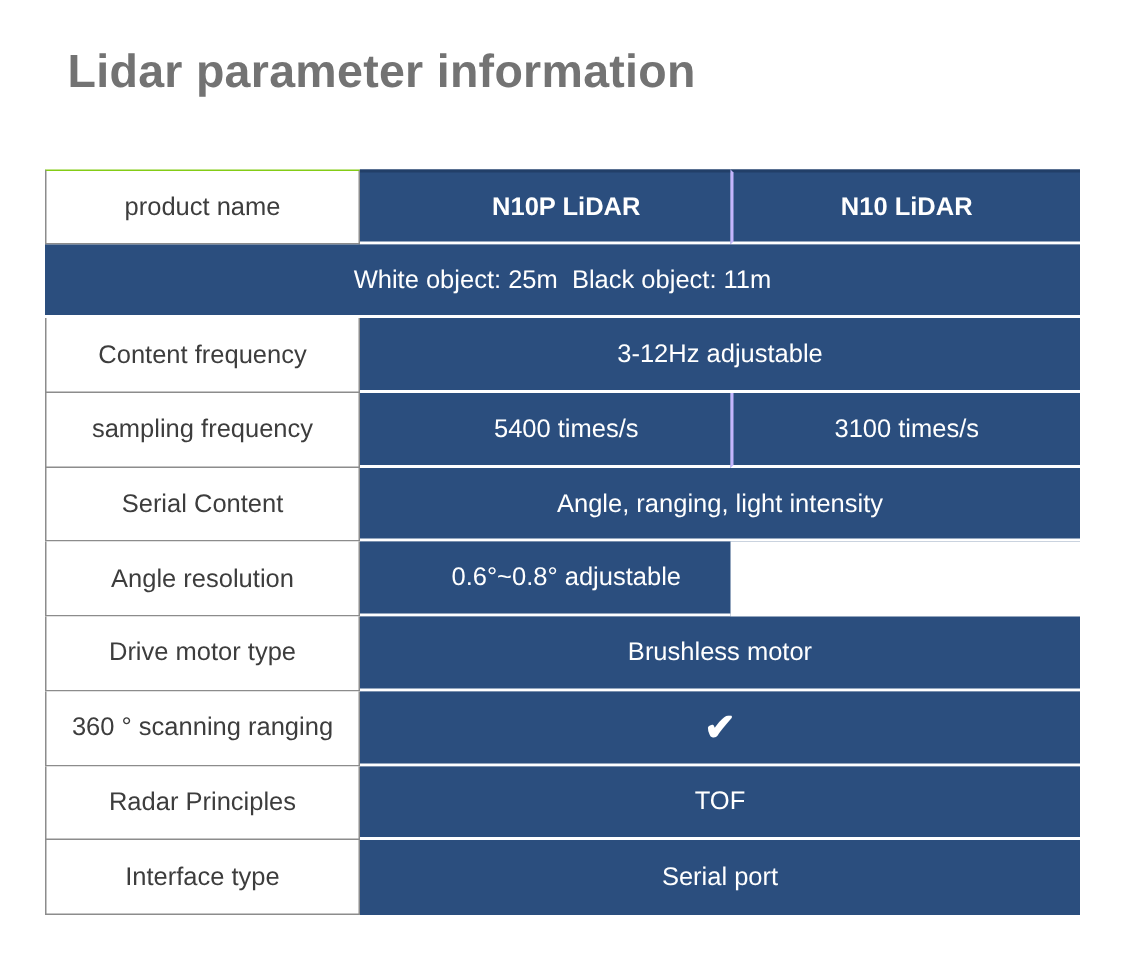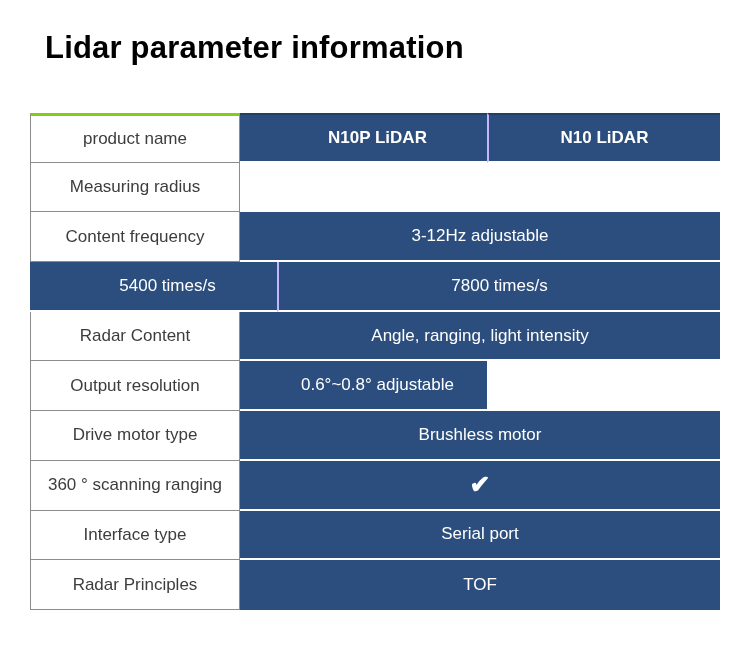--- a/index.html
+++ b/index.html
@@ -10,21 +10,21 @@
     background: #ffffff;
     font-family: "Liberation Sans", sans-serif;
     overflow: hidden;
   }
   .title {
     position: absolute;
     left: 45px;
     top: 30px;
     font-size: 31px;
     font-weight: 700;
-    color: #000000;
+    color: #737373;
     letter-spacing: 0.2px;
     margin: 0;
   }
   .spec-table {
     position: absolute;
     left: 30px;
     top: 113px;
     width: 690px;
   }
   .row { display: flex; height: 49.7px; }
@@ -35,21 +35,21 @@
     border-left: 1px solid #8c8c8c;
     border-right: 1px solid #8c8c8c;
     border-bottom: 1px solid #8c8c8c;
     display: flex;
     align-items: center;
     justify-content: center;
     color: #3d3d3d;
     font-size: 17px;
     text-align: center;
   }
-  .row:first-child .label-cell { border-top: 3px solid #84cc16; }
+  .row:first-child .label-cell { border-top: 1px solid #84cc16; }
   .values { flex: 1; display: flex; min-width: 0; }
   .vcell {
     background: #2b4e7e;
     color: #ffffff;
     font-size: 17px;
     display: flex;
     align-items: center;
     justify-content: center;
     box-sizing: border-box;
     white-space: pre-wrap;
@@ -73,73 +73,76 @@
 
     <div class="row row-header">
       <div class="label-cell">product name</div>
       <div class="values">
         <div class="vcell c1">N10P LiDAR</div>
         <div class="vcell c2">N10 LiDAR</div>
       </div>
     </div>
 
     <div class="row">
-      <div class="label-cell">Measuring radius</div>
+      <div class="values">
+        <div class="vcell full">White object: 25m  Black object: 11m</div>
+      </div>
     </div>
 
     <div class="row">
       <div class="label-cell">Content frequency</div>
       <div class="values">
         <div class="vcell full">3-12Hz adjustable</div>
       </div>
     </div>
 
     <div class="row">
+      <div class="label-cell">sampling frequency</div>
       <div class="values">
         <div class="vcell c1">5400 times/s</div>
-        <div class="vcell c2">7800 times/s</div>
+        <div class="vcell c2">3100 times/s</div>
       </div>
     </div>
 
     <div class="row">
-      <div class="label-cell">Radar Content</div>
+      <div class="label-cell">Serial Content</div>
       <div class="values">
         <div class="vcell full">Angle, ranging, light intensity</div>
       </div>
     </div>
 
     <div class="row">
-      <div class="label-cell">Output resolution</div>
+      <div class="label-cell">Angle resolution</div>
       <div class="values">
         <div class="vcell c1">0.6°~0.8° adjustable</div>
       </div>
     </div>
 
     <div class="row">
       <div class="label-cell">Drive motor type</div>
       <div class="values">
         <div class="vcell full">Brushless motor</div>
       </div>
     </div>
 
     <div class="row">
       <div class="label-cell">360 ° scanning ranging</div>
       <div class="values">
         <div class="vcell full check-glyph">✔</div>
       </div>
     </div>
 
     <div class="row">
-      <div class="label-cell">Interface type</div>
+      <div class="label-cell">Radar Principles</div>
       <div class="values">
-        <div class="vcell full">Serial port</div>
+        <div class="vcell full">TOF</div>
       </div>
     </div>
 
     <div class="row">
-      <div class="label-cell">Radar Principles</div>
+      <div class="label-cell">Interface type</div>
       <div class="values">
-        <div class="vcell full">TOF</div>
+        <div class="vcell full">Serial port</div>
       </div>
     </div>
 
   </div>
 </div>
 
 </body></html>

